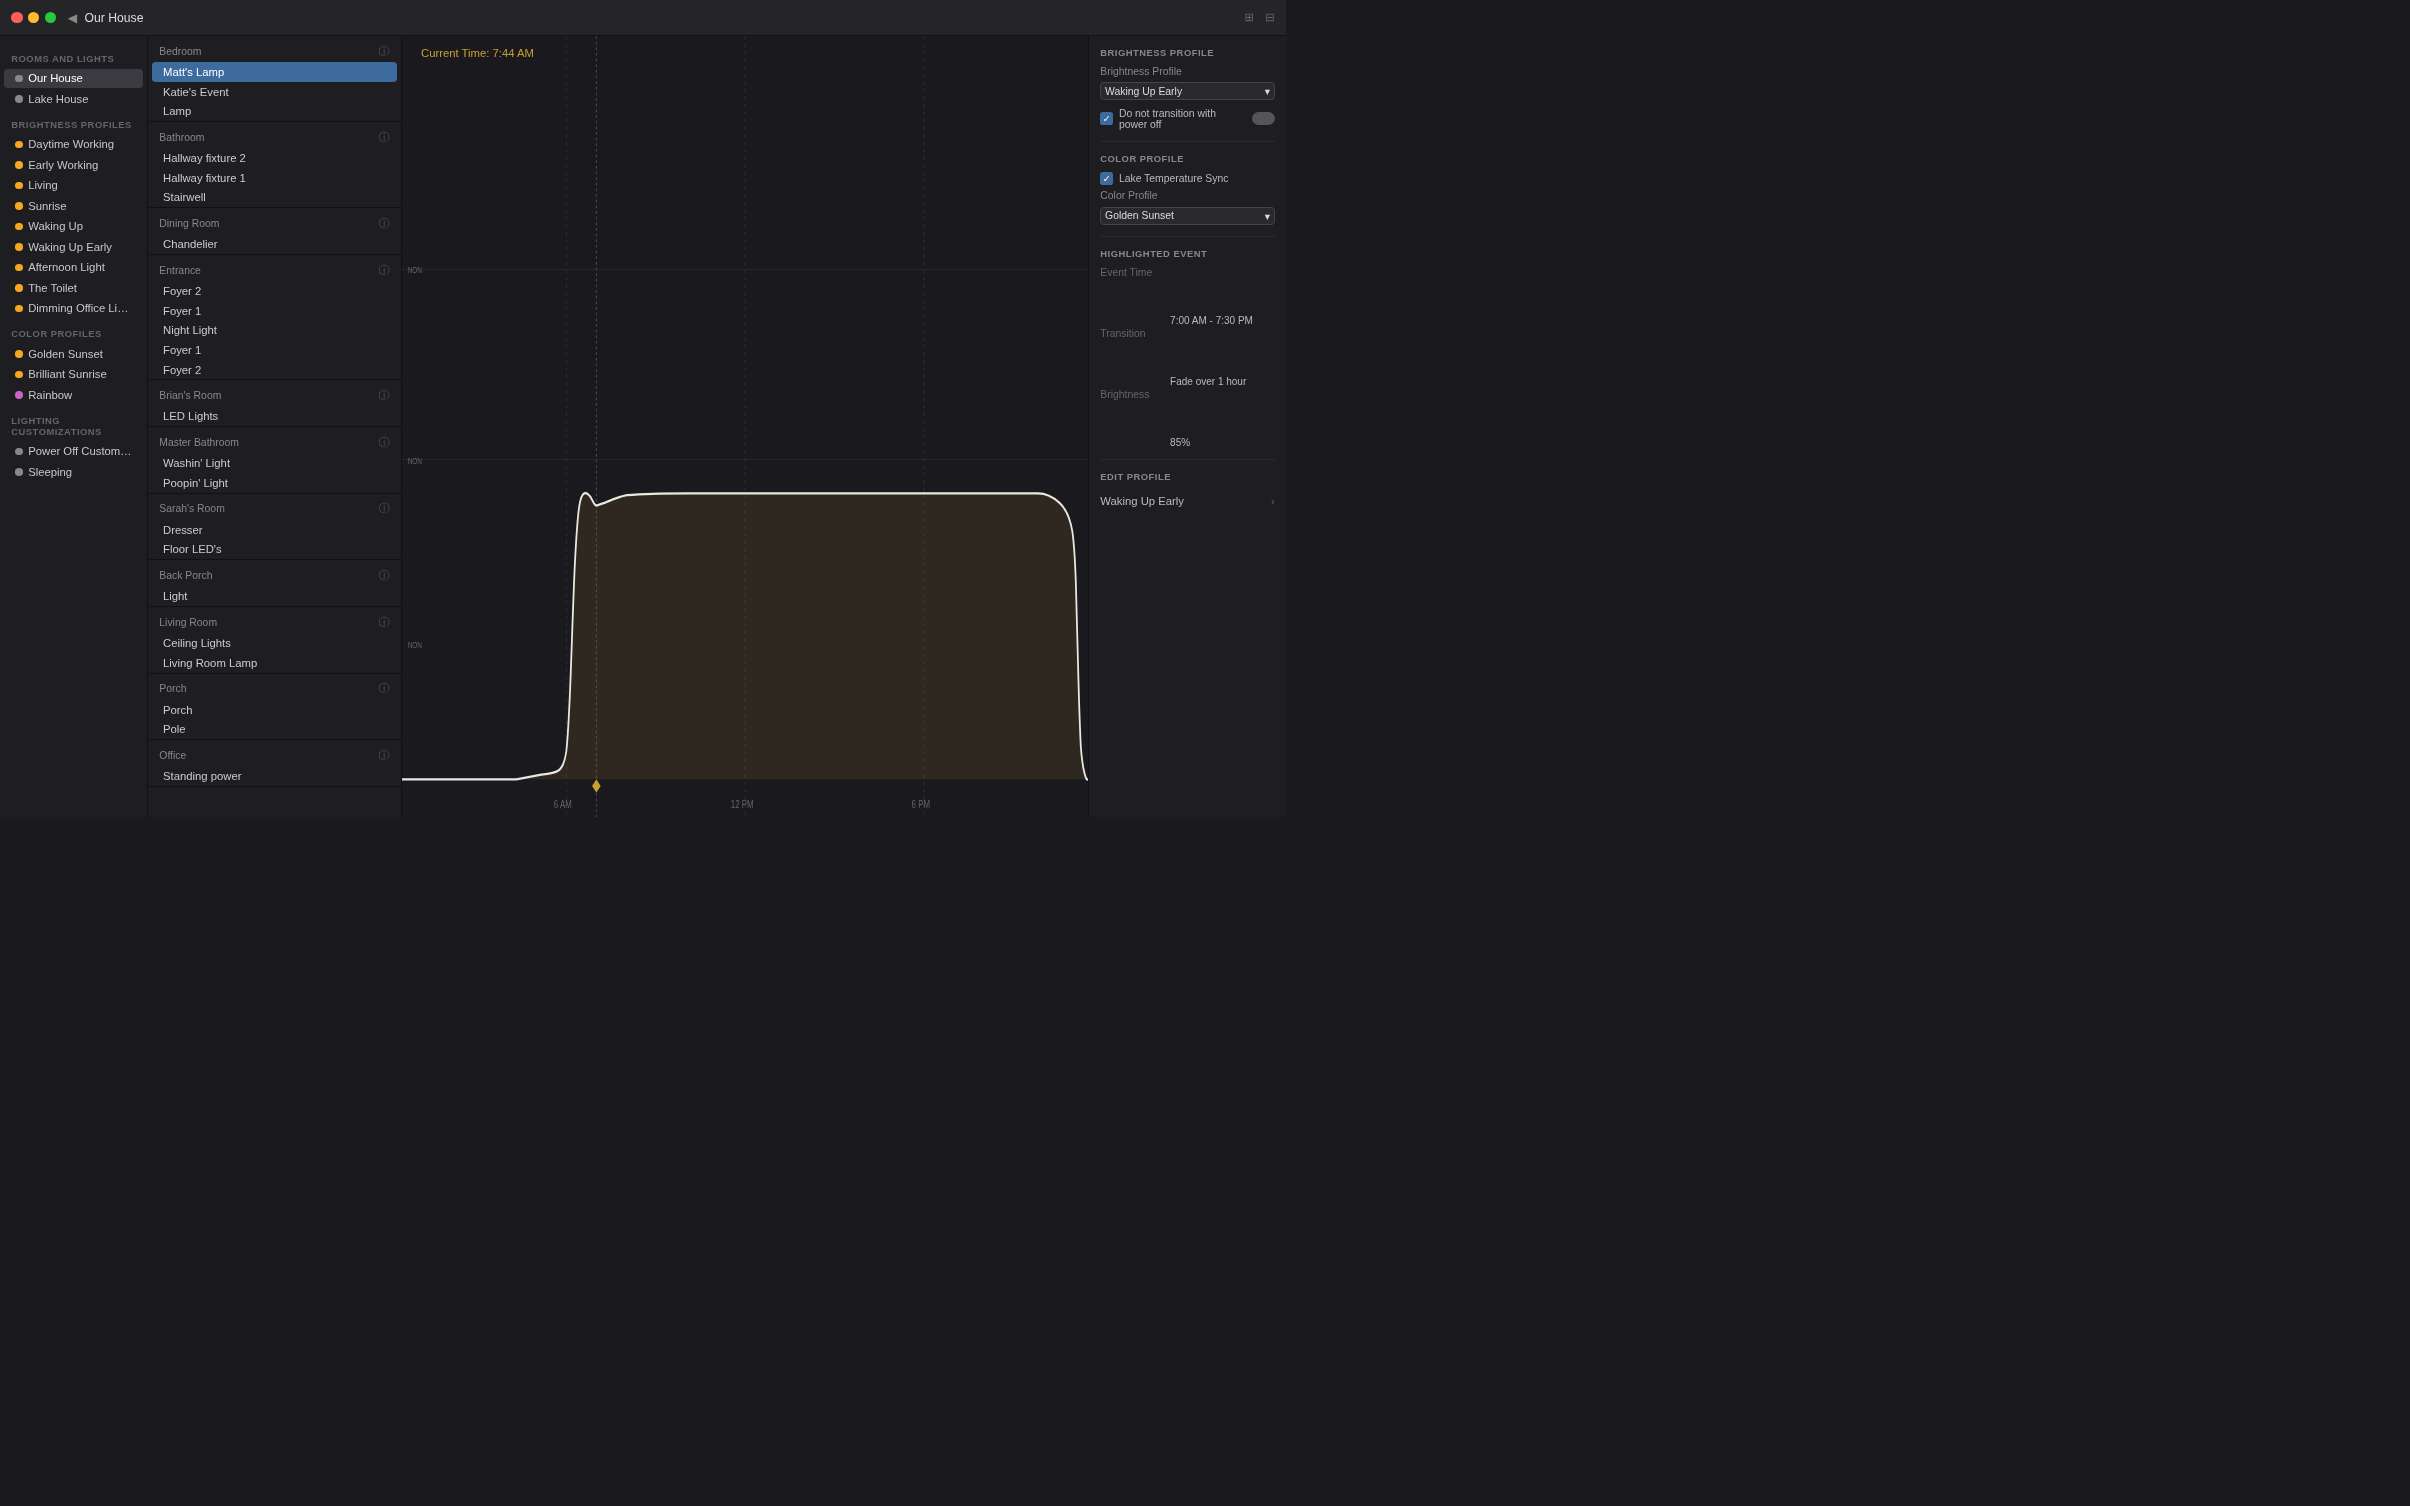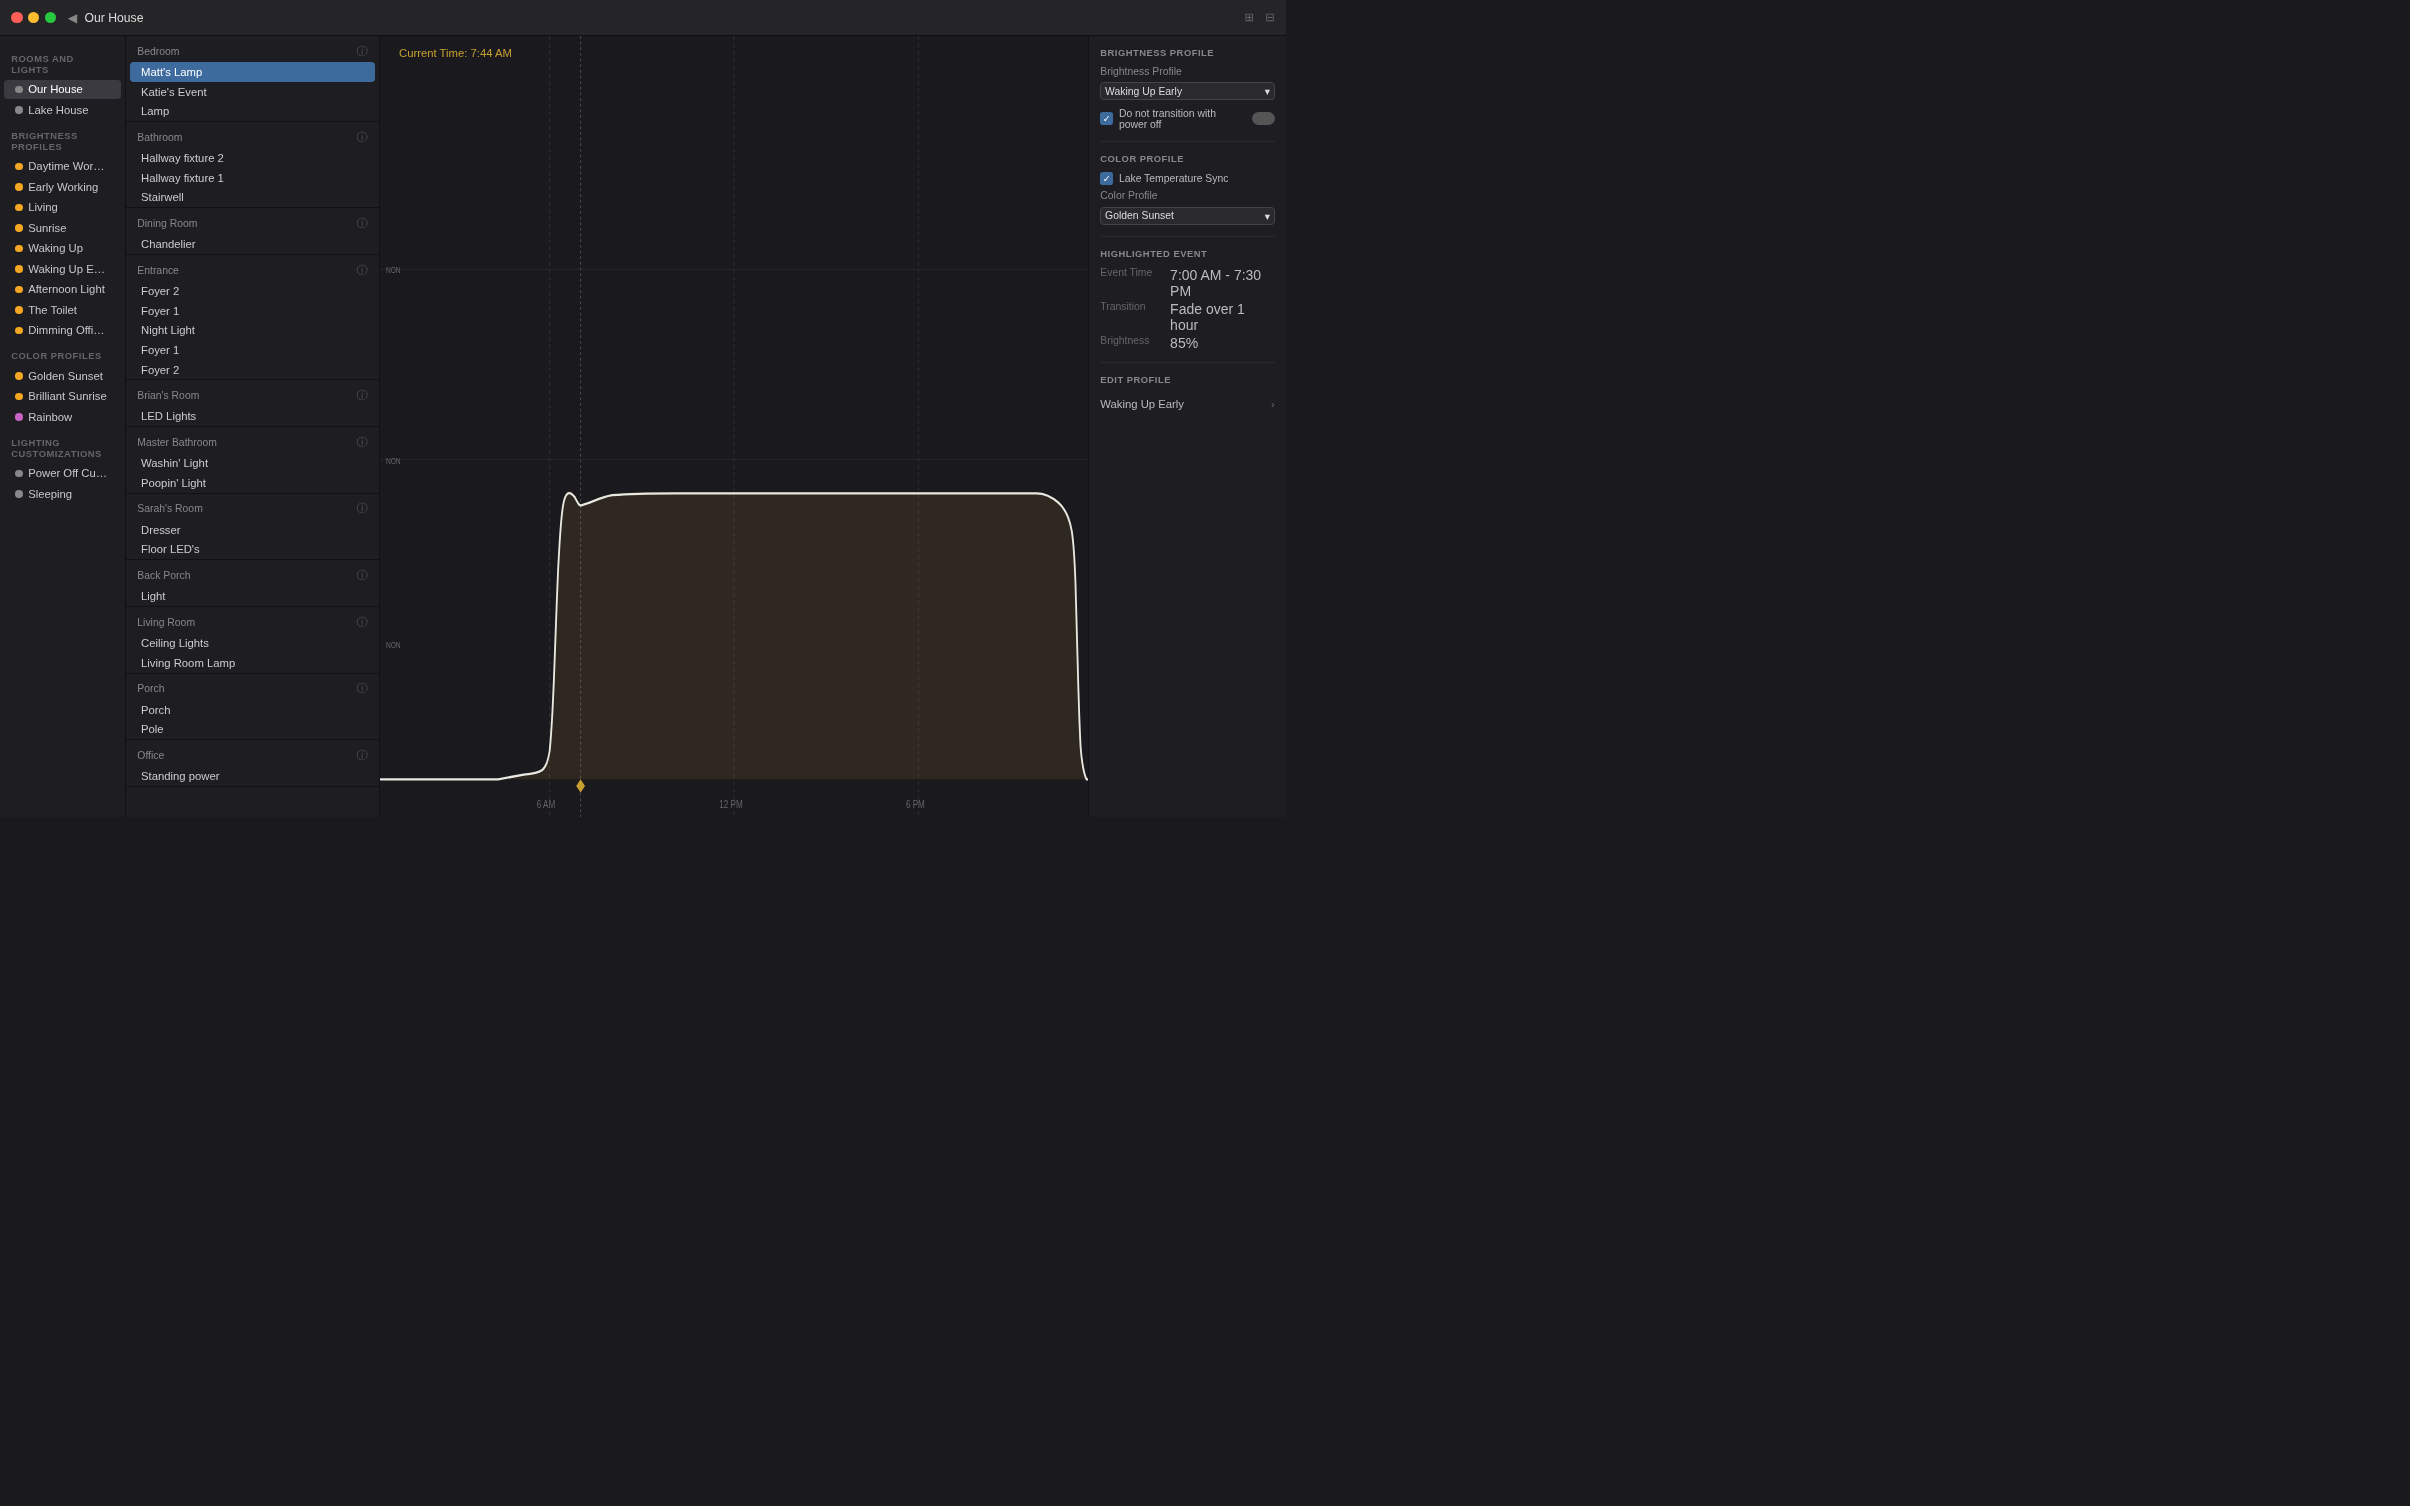--- a/index.html
+++ b/index.html
@@ -53,21 +53,21 @@
       gap: 11.3px;
       color: #666;
     }
     .main-layout {
       display: flex;
       flex: 1;
       overflow: hidden;
     }
     
     .sidebar {
-      width: 126px;
+      width: 148px;
       background: #1e1e22;
       border-right: 0.9px solid #111;
       overflow-y: auto;
       flex-shrink: 0;
       padding: 7.5px 0;
     }
     .sidebar::-webkit-scrollbar { width: 3.8px; }
     .sidebar::-webkit-scrollbar-track { background: transparent; }
     .sidebar::-webkit-scrollbar-thumb { background: #444; border-radius: 1.9px; }
     .sidebar-section-label {
@@ -244,21 +244,22 @@
       gap: 3.8px;
       margin-bottom: 1.9px;
     }
     .event-detail-key {
       color: #666;
       font-size: 10.4px;
       min-width: 66px;
     }
     .event-detail-value {
       color: #bbb;
-      font-size: 14px;
+      font-size: 10px;
+      margin-top: 48px;
     }
     .edit-profile-row {
       display: flex;
       align-items: center;
       justify-content: space-between;
       padding: 5.6px 0;
       cursor: pointer;
     }
     .edit-profile-label {
       color: #bbb;

